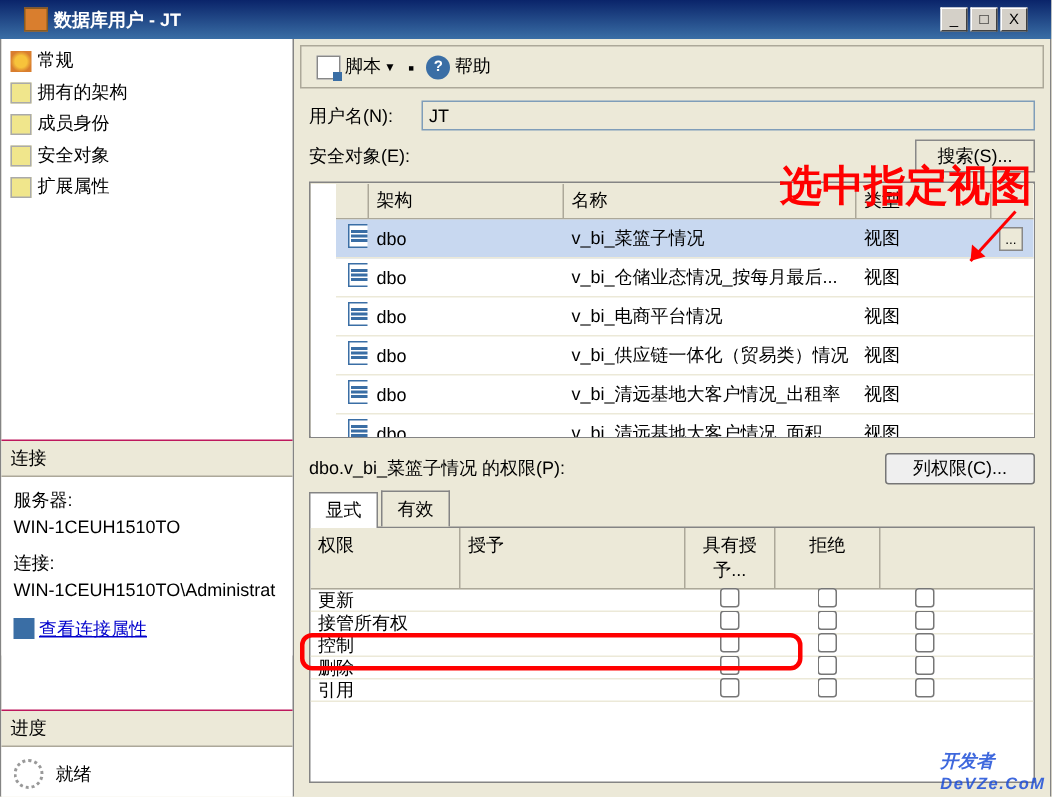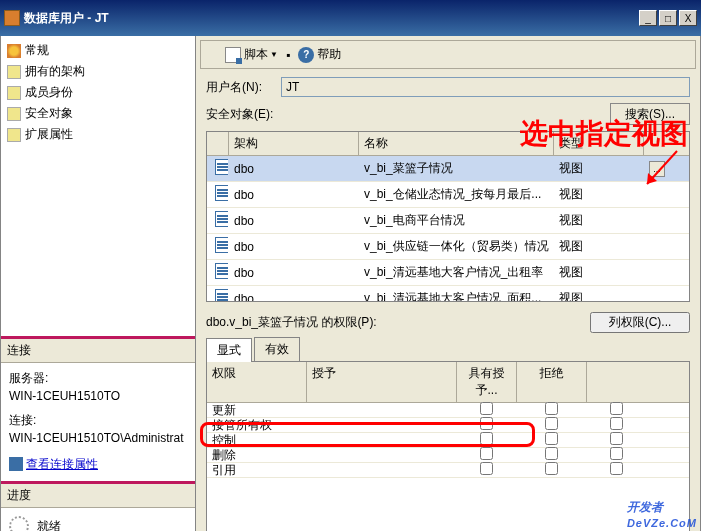--- a/index.html
+++ b/index.html
@@ -1,43 +1,43 @@
 <!DOCTYPE html>
 <html><head>
 <meta charset="utf-8">
 <style>
 * { box-sizing: border-box; margin: 0; padding: 0; font-family: "Microsoft YaHei", SimSun, Arial, sans-serif; font-size: 12px; }
 body { background: #ece9d8; width: 701px; height: 531px; overflow: hidden; position: relative; }
 
-.titlebar { background: linear-gradient(#0a246a, #3a6ea5); color: #fff; height: 36px; display: flex; align-items: center; padding: 0 4px; }
+.titlebar { background: linear-gradient(#0a246a, #3a6ea5); color: #fff; height: 26px; display: flex; align-items: center; padding: 0 16px; }
 .titlebar .ticon { width: 16px; height: 16px; background: #d97e2e; margin-right: 4px; border: 1px solid #8a5a1e; }
 .titlebar .title { flex: 1; font-weight: bold; }
 .titlebar .winbtns { display: flex; gap: 2px; }
 .titlebar .winbtn { width: 18px; height: 16px; background: #d4d0c8; border: 1px solid #fff; border-right-color: #404040; border-bottom-color: #404040; display: flex; align-items: center; justify-content: center; cursor: pointer; color: #000; font-size: 10px; }
 
 .body-wrap { display: flex; height: calc(100% - 22px); border: 1px solid #848484; border-top: none; background: #ece9d8; }
 
 .left-pane { width: 195px; background: #fff; border-right: 1px solid #848484; display: flex; flex-direction: column; }
 .panel-head { background: #ece9d8; border-bottom: 1px solid #aca899; padding: 3px 6px; font-weight: normal; }
 .tree { padding: 4px 6px; flex: 1; }
 .tree-item { display: flex; align-items: center; padding: 2px 0; cursor: pointer; }
 .tree-item .ticon2 { width: 14px; height: 14px; margin-right: 4px; }
 .ticon-star { background: radial-gradient(circle, #f7c33b 40%, #d97e2e 70%); }
 .ticon-doc { background: #f0e68c; border: 1px solid #aaa; }
 
-.conn-section { border-top: 3px solid #be185d; }
+.conn-section { border-top: 1px solid #be185d; margin-top: 36px; }
 .conn-body { padding: 6px 8px; background: #fff; font-size: 11px; line-height: 1.5; }
 .conn-body .link { color: #0000cc; text-decoration: underline; cursor: pointer; display: inline-flex; align-items: center; }
 .conn-body .db-icon { width: 14px; height: 14px; background: #3a6ea5; margin-right: 3px; }
 
 .progress-body { padding: 8px; display: flex; align-items: center; background: #fff; }
 .spinner { width: 20px; height: 20px; border: 2px dotted #999; border-radius: 50%; margin-right: 8px; }
 
 .right-pane { flex: 1; display: flex; flex-direction: column; padding: 4px; overflow: hidden; }
-.toolbar { background: #ece9d8; padding: 3px 20px; border: 1px solid #aca899; display: flex; align-items: center; gap: 4px; }
+.toolbar { background: #ece9d8; padding: 3px 6px; border: 1px solid #aca899; display: flex; align-items: center; gap: 4px; }
 .toolbar .tbtn { display: flex; align-items: center; cursor: pointer; padding: 2px 4px; }
 .toolbar .tbtn-icon { width: 16px; height: 16px; margin-right: 3px; }
 .icon-script { background: #fff; border: 1px solid #888; position: relative; }
 .icon-script::after { content: ""; position: absolute; right: -2px; bottom: -2px; width: 6px; height: 6px; background: #3a6ea5; }
 .icon-help { background: #3a6ea5; border-radius: 50%; color: #fff; display: flex; align-items: center; justify-content: center; font-size: 10px; font-weight: bold; }
 .dropdown-arrow { font-size: 8px; margin-left: 2px; }
 
 .content { flex: 1; padding: 8px 6px; overflow: hidden; display: flex; flex-direction: column; position: relative; }
 .form-row { display: flex; align-items: center; margin-bottom: 6px; }
 .form-row label { width: 75px; }
@@ -48,21 +48,21 @@
 .grid-head { display: flex; background: #ece9d8; border-bottom: 1px solid #aca899; }
 .grid-head .gh { border-right: 1px solid #aca899; padding: 3px 5px; font-weight: normal; }
 .grid-body { }
 .grid-row { display: flex; border-bottom: 1px solid #ece9d8; align-items: center; }
 .grid-row.sel { background: #c8d8f0; }
 .grid-row .gc { padding: 2px 5px; border-right: 1px solid transparent; white-space: nowrap; overflow: hidden; }
 .row-icon { width: 16px; height: 16px; display: inline-block; background: #fff; border: 1px solid #3a6ea5; position: relative; margin: 1px 3px; }
 .row-icon::after { content: ""; position: absolute; left: 1px; top: 3px; right: 1px; height: 2px; background: #3a6ea5; box-shadow: 0 3px 0 #3a6ea5, 0 6px 0 #3a6ea5; }
 .ellips { width: 16px; height: 16px; background: #ece9d8; border: 1px solid #888; display: flex; align-items: center; justify-content: center; font-size: 9px; cursor: pointer; }
 
-.obj-grid { flex: 1; min-height: 150px; margin-bottom: 6px; }
+.obj-grid { flex: 1; min-height: 150px; margin-bottom: 6px; padding-left: 17px; }
 .obj-grid .gh:nth-child(1), .obj-grid .gc:nth-child(1) { width: 22px; }
 .obj-grid .gh:nth-child(2), .obj-grid .gc:nth-child(2) { width: 130px; }
 .obj-grid .gh:nth-child(3), .obj-grid .gc:nth-child(3) { width: 195px; }
 .obj-grid .gh:nth-child(4), .obj-grid .gc:nth-child(4) { width: 90px; }
 .obj-grid .gc:nth-child(5) { width: 24px; }
 
 .perm-row { display: flex; align-items: center; margin: 4px 0; }
 .perm-row .perm-label { flex: 1; }
 
 .tabs { display: flex; border-bottom: 1px solid #848484; }

